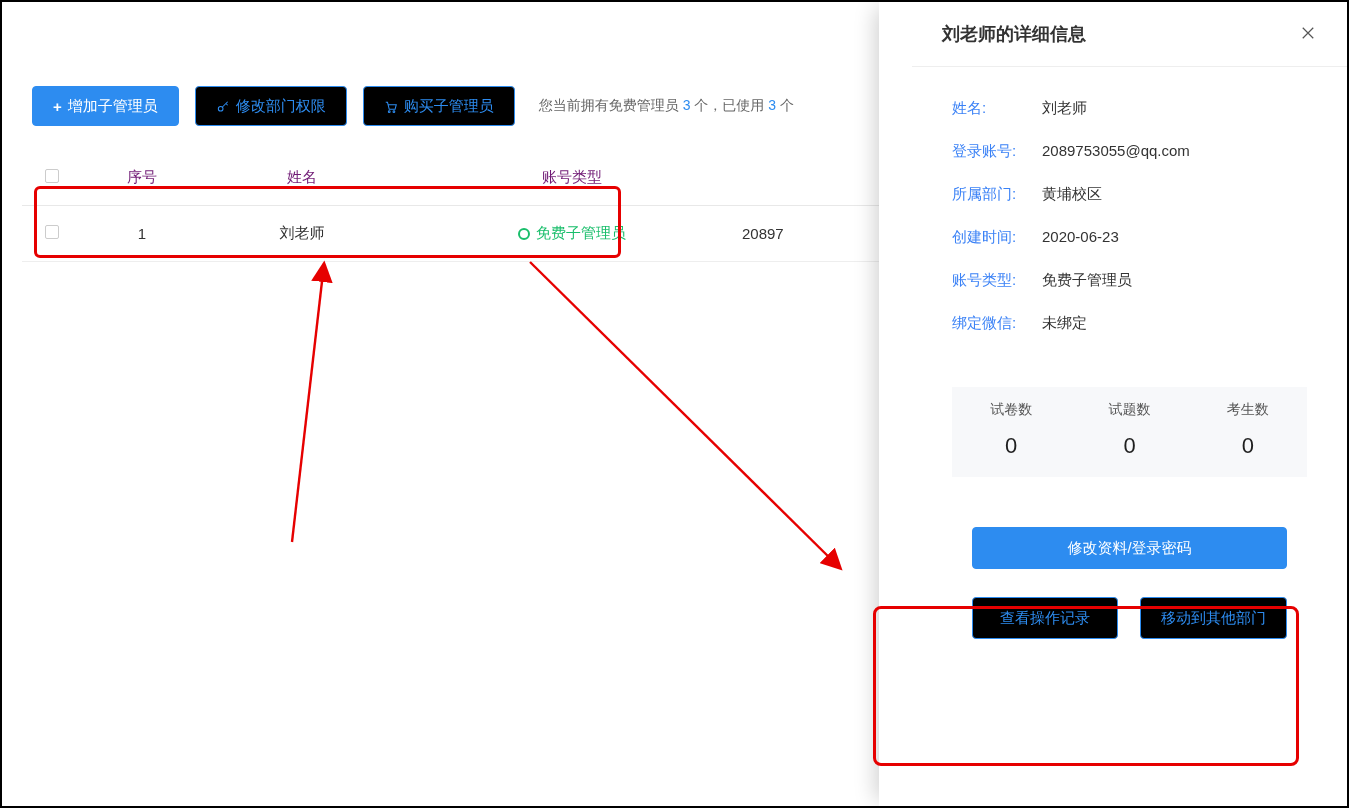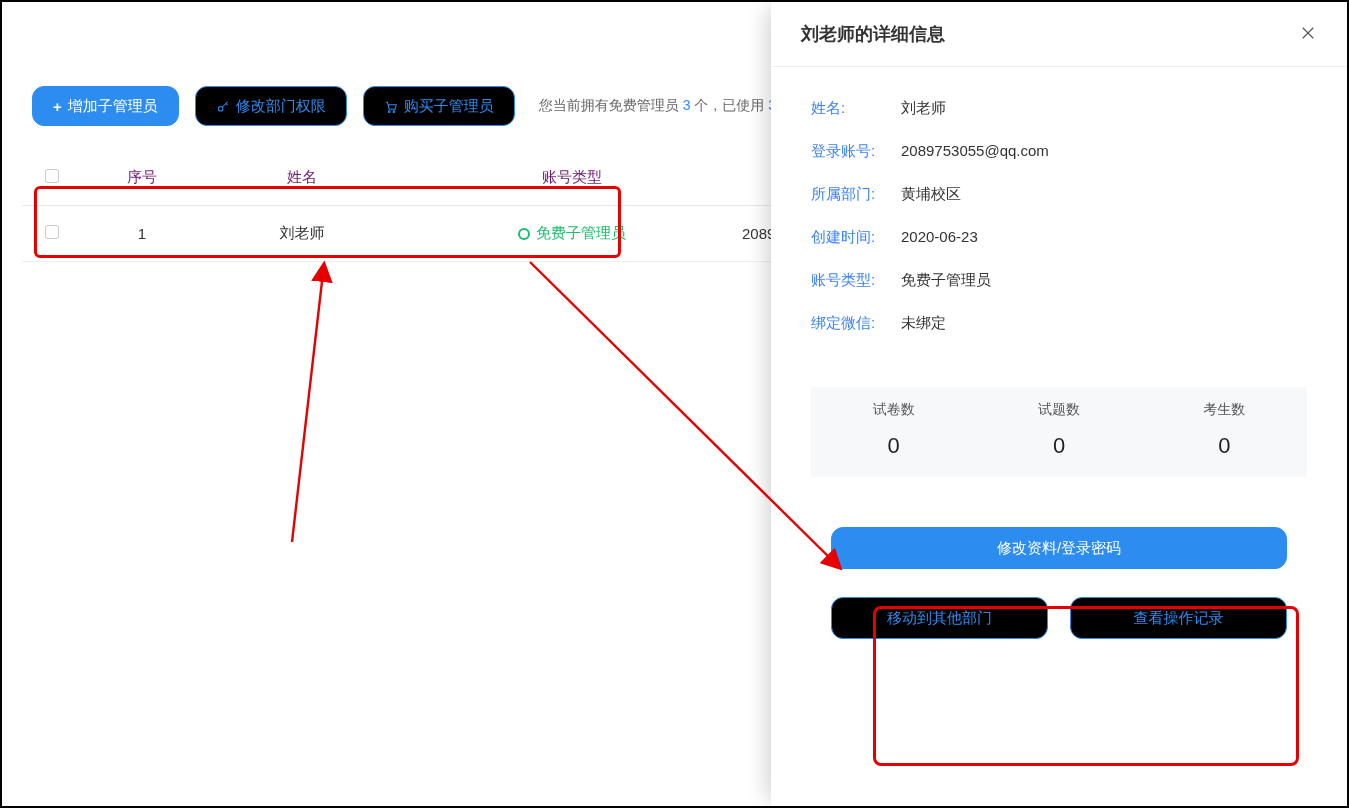--- a/index.html
+++ b/index.html
@@ -28,21 +28,21 @@
     margin: 0 20px;
     background:#fff;
   }
 
   .toolbar {
     display:flex; align-items:center; gap:16px;
     padding: 24px 10px 24px 10px;
   }
   .btn {
     display:inline-flex; align-items:center; justify-content:center;
-    height:40px; padding:0 20px; border-radius:12px;
+    height:40px; padding:0 20px; border-radius:4px;
     font-size:15px; cursor:pointer; white-space:nowrap;
   }
   .btn-primary { background:#2d8cf0; color:#fff; border:1px solid #2d8cf0; }
   .btn-outline { background:#000000; color:#2d8cf0; border:1px solid #2d8cf0; }
   .hint { font-size:14px; color:#666; margin-left:8px; }
   .hint .num { color:#2d8cf0; }
 
   
   .tbl { width: 100%; border-collapse: collapse; }
   .tbl th, .tbl td {
@@ -61,24 +61,25 @@
   
   .row-highlight {
     position:absolute;
     border:3px solid #e60000; border-radius:6px;
     pointer-events:none;
   }
 
   
   .drawer {
     position:absolute; top:2px; right:2px; bottom:2px;
-    width:576px; background:#fff;
+    width:468px; background:#fff;
     box-shadow:-10px 0 20px -6px rgba(0,0,0,0.18);
     display:flex; flex-direction:column;
     z-index:100;
+    padding-left:33px;
   }
   .drawer-header {
     display:flex; align-items:center; justify-content:space-between;
     padding:20px 30px; border-bottom:1px solid #eee;
   }
   .drawer-title { font-size:18px; font-weight:600; }
   .close-x svg{ width:18px; height:18px; stroke:#555; stroke-width:1.6; fill:none; cursor:pointer;}
 
   .info-list { padding: 20px 40px 30px 40px; }
   .info-row { display:flex; margin: 12px 0 24px 0; font-size:15px;}
@@ -241,22 +242,22 @@
     </div>
     <div class="stat-cell">
       <div class="stat-label">考生数</div>
       <div class="stat-value">0</div>
     </div>
   </div>
 
   <div class="actions">
     <button class="btn btn-primary">修改资料/登录密码</button>
     <div class="actions-row">
+      <button class="btn btn-outline">查看操作记录</button>
       <button class="btn btn-outline">移动到其他部门</button>
-      <button class="btn btn-outline">查看操作记录</button>
     </div>
   </div>
 </div>
 
 <div class="actions-highlight" style="right:50px; top:606px; width:426px; height:160px;"></div>
 
 <svg class="arrow-layer" width="100%" height="100%">
   <defs>
     <marker id="ah" viewBox="0 0 12 12" refX="10" refY="6" markerWidth="9" markerHeight="9" orient="auto">
       <path d="M0 0 L12 6 L0 12 Z" fill="#e60000"></path>

